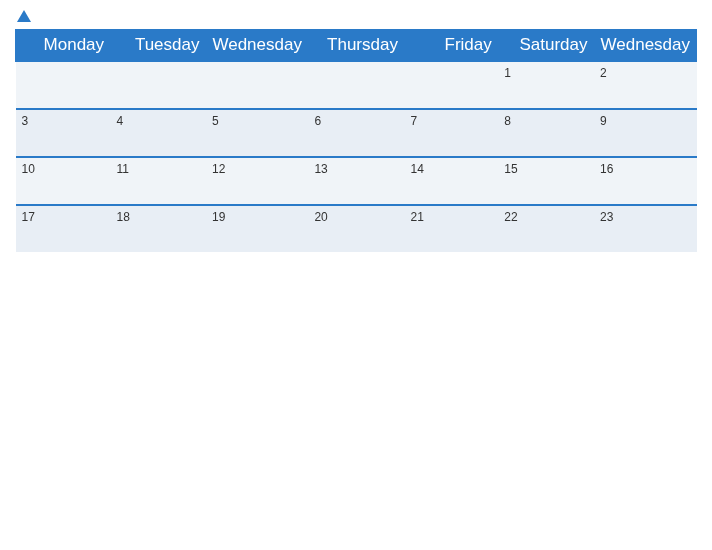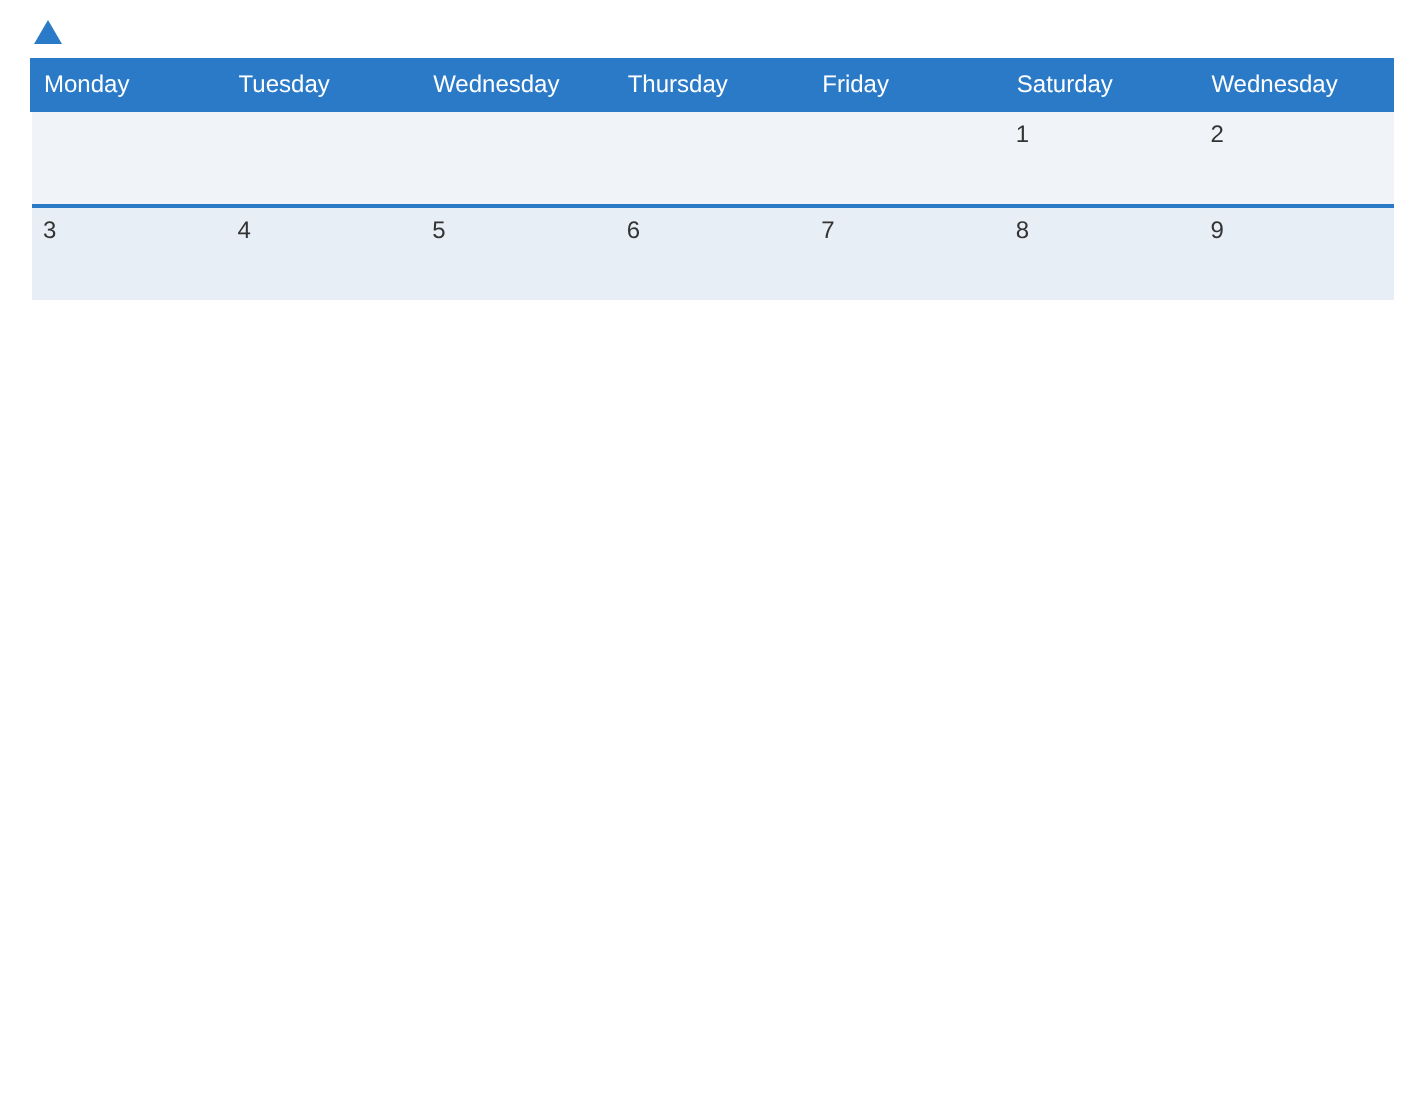--- a/index.html
+++ b/index.html
@@ -62,24 +62,24 @@
       text-align: right;
     }
     .calendar-table {
       width: 100%;
       border-collapse: collapse;
       margin-top: 4px;
     }
     .calendar-table thead tr th {
       background: #2a7ac8;
       color: #fff;
-      font-size: 12px;
+      font-size: 17px;
       font-weight: normal;
       padding: 5px 6px;
-      text-align: left;
+      text-align: right;
       border: 1px solid #2a7ac8;
     }
     .calendar-table tbody tr {
       background: #f0f4f8;
     }
     .calendar-table tbody tr:nth-child(even) {
       background: #e8eef5;
     }
     .calendar-table tbody td {
       border-top: 2px solid #2a7ac8;
@@ -142,15 +142,33 @@
         </tr>
         <tr>
           <td><span class="day-num">3</span></td>
           <td><span class="day-num">4</span></td>
           <td><span class="day-num">5</span></td>
           <td><span class="day-num">6</span></td>
           <td><span class="day-num">7</span></td>
           <td><span class="day-num">8</span></td>
           <td><span class="day-num">9</span></td>
         </tr>
+        <tr>
+          <td><span class="day-num">10</span></td>
+          <td><span class="day-num">11</span></td>
+          <td><span class="day-num">12</span></td>
+          <td><span class="day-num">13</span></td>
+          <td><span class="day-num">14</span></td>
+          <td><span class="day-num">15</span></td>
+          <td><span class="day-num">16</span></td>
+        </tr>
+        <tr>
+          <td><span class="day-num">17</span></td>
+          <td><span class="day-num">18</span></td>
+          <td><span class="day-num">19</span></td>
+          <td><span class="day-num">20</span></td>
+          <td><span class="day-num">21</span></td>
+          <td><span class="day-num">22</span></td>
+          <td><span class="day-num">23</span></td>
+        </tr>
       </tbody>
   </table>
 </div>
 
 </body></html>

